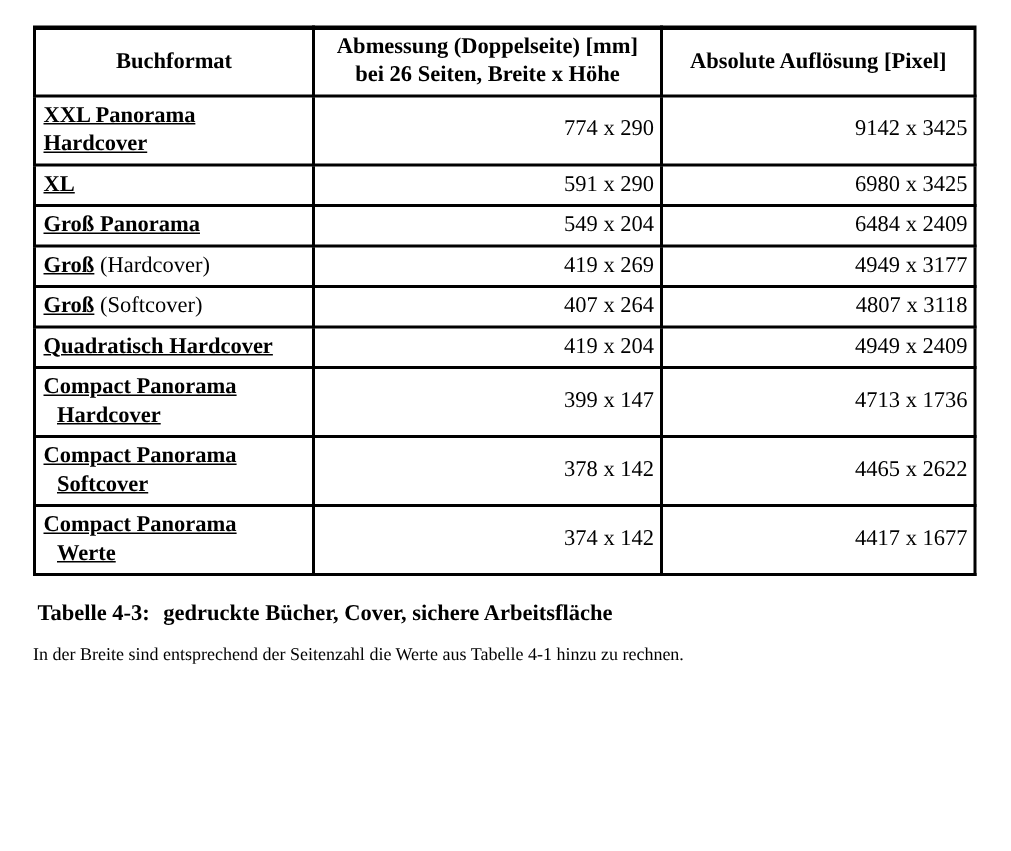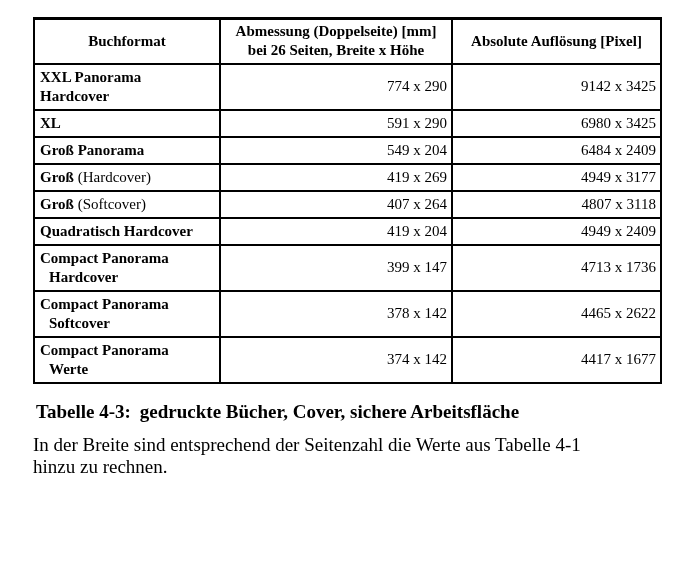--- a/index.html
+++ b/index.html
@@ -7,21 +7,21 @@
     width: 674px;
     height: 567px;
     background: #ffffff;
     font-family: "Liberation Serif", "DejaVu Serif", serif;
     color: #000000;
   }
   .page {
     position: relative;
     width: 642px;
     height: 567px;
-    padding: 17px 22px 0 33px;
+    padding: 17px 22px 0 22px;
   }
   table.format-table {
     border-collapse: collapse;
     table-layout: fixed;
     width: 627px;
     border: 2px solid #000;
     border-top-width: 3px;
   }
   table.format-table col.c1 { width: 186px; }
   table.format-table col.c2 { width: 232px; }
@@ -37,35 +37,35 @@
     font-weight: bold;
     text-align: center;
     padding: 2px 4px;
   }
   tbody tr { height: 27px; }
   tbody tr.tall { height: 46px; }
   td.name-cell {
     text-align: left;
     padding: 2px 4px 2px 5px;
   }
-  td.name-cell .bold { font-weight: bold; }
+  td.name-cell .bold { font-weight: bold; text-decoration: underline; }
   td.name-cell .name-line.indent { padding-left: 9px; }
   td.value-cell {
     text-align: right;
     padding: 2px 4px;
   }
   .caption {
     margin: 17px 0 0 3px;
-    font-size: 19px;
+    font-size: 15px;
     font-weight: bold;
   }
   .caption .caption-label { margin-right: 9px; }
   .footnote {
     margin: 11px 0 0 0;
-    font-size: 19px;
+    font-size: 12px;
     font-weight: normal;
     font-family: Liberation Serif, serif;
   }
 </style>
 </head>
 <body>
 
 <div class="page">
 
   <table class="format-table">

